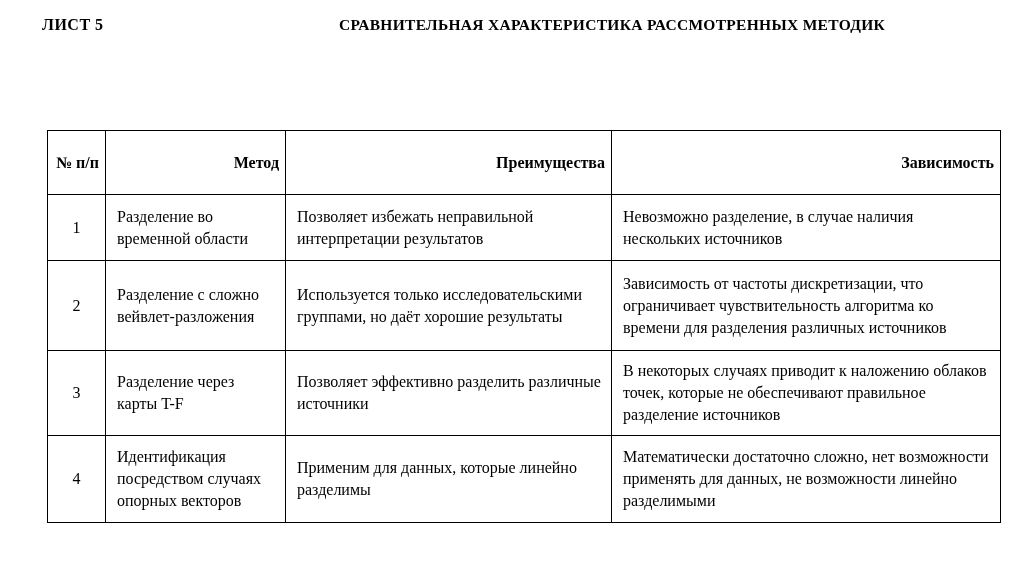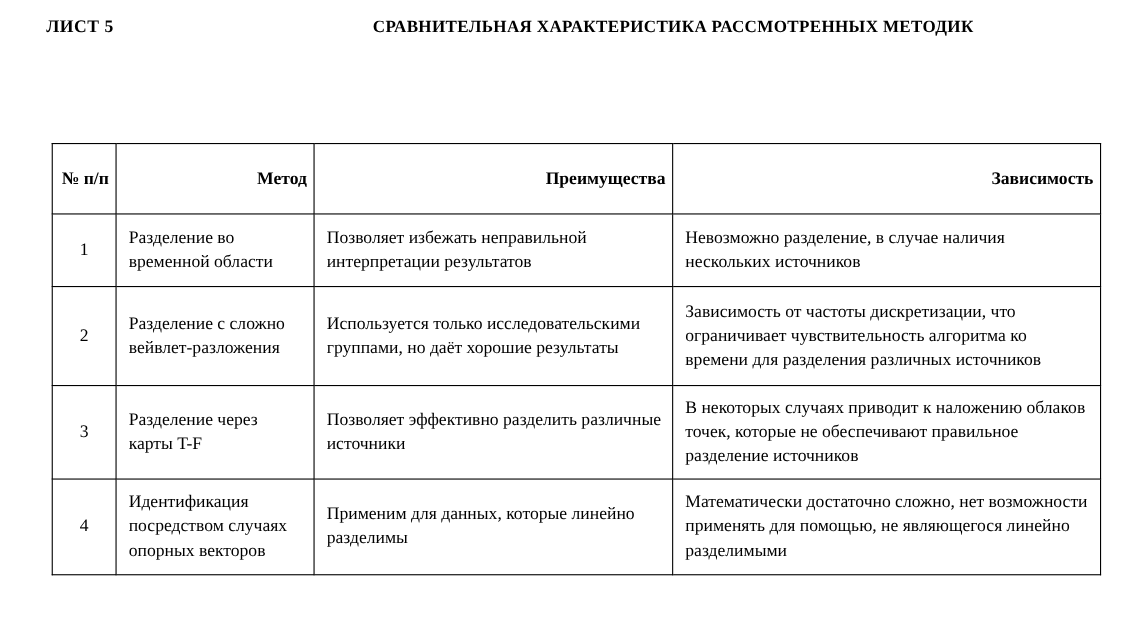--- a/index.html
+++ b/index.html
@@ -115,18 +115,18 @@
       <tr class="r3">
         <td class="num">3</td>
         <td>Разделение через карты T-F</td>
         <td>Позволяет эффективно разделить различные источники</td>
         <td>В некоторых случаях приводит к наложению облаков точек, которые не обеспечивают правильное разделение источников</td>
       </tr>
       <tr class="r4">
         <td class="num">4</td>
         <td>Идентификация посредством случаях опорных векторов</td>
         <td>Применим для данных, которые линейно разделимы</td>
-        <td>Математически достаточно сложно, нет возможности применять для помощью, не являющегося линейно разделимыми</td>
+        <td>Математически достаточно сложно, нет возможности применять для данных, не возможности линейно разделимыми</td>
       </tr>
     </tbody>
   </table>
 
 </div>
 
 </body></html>

